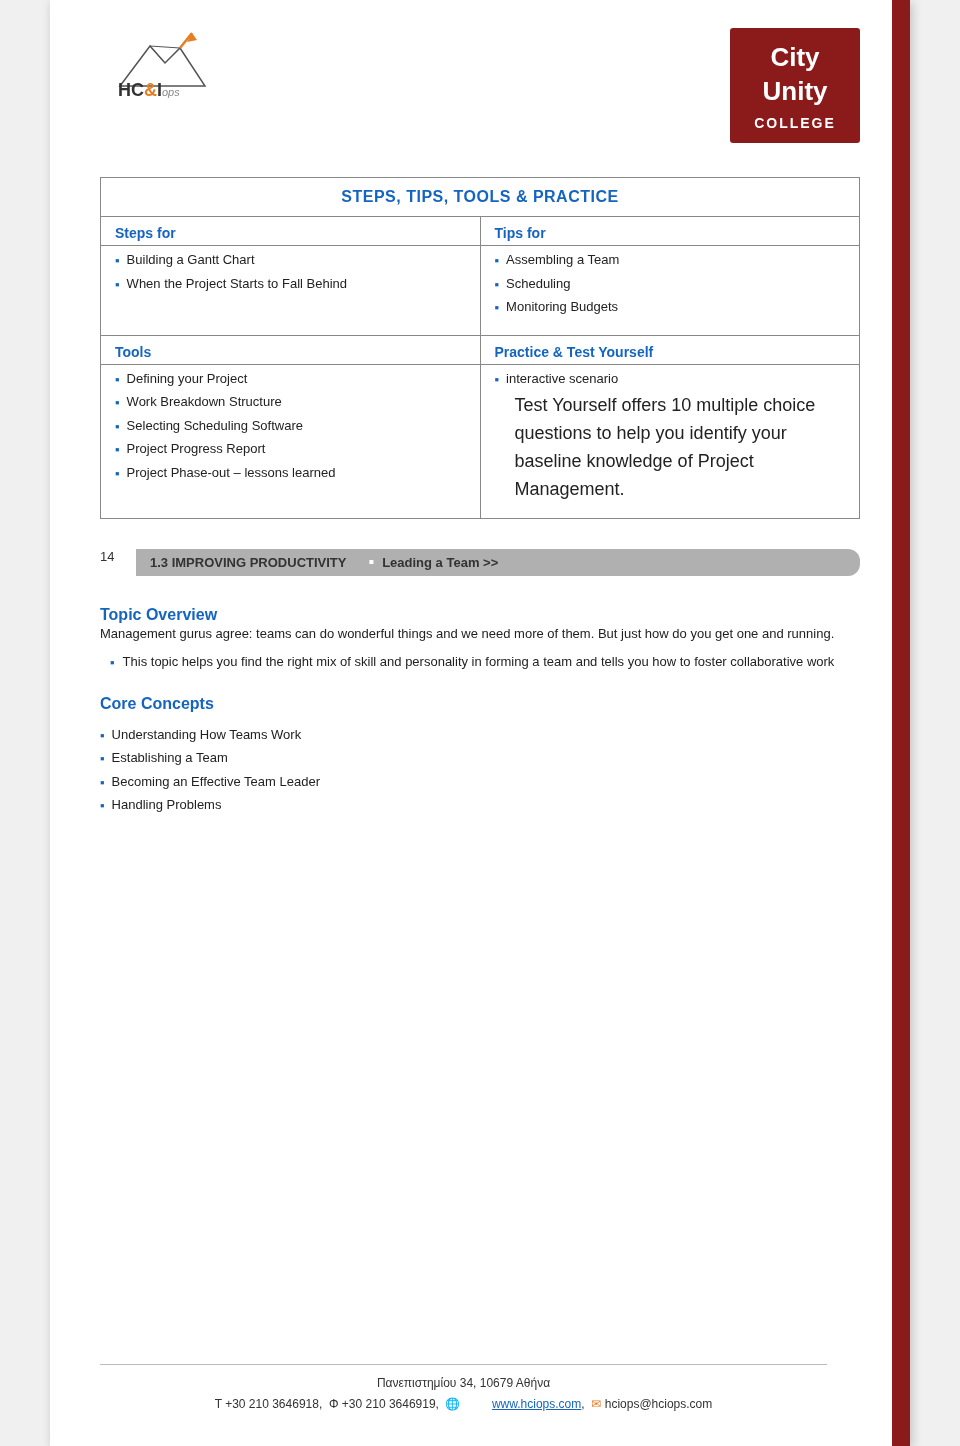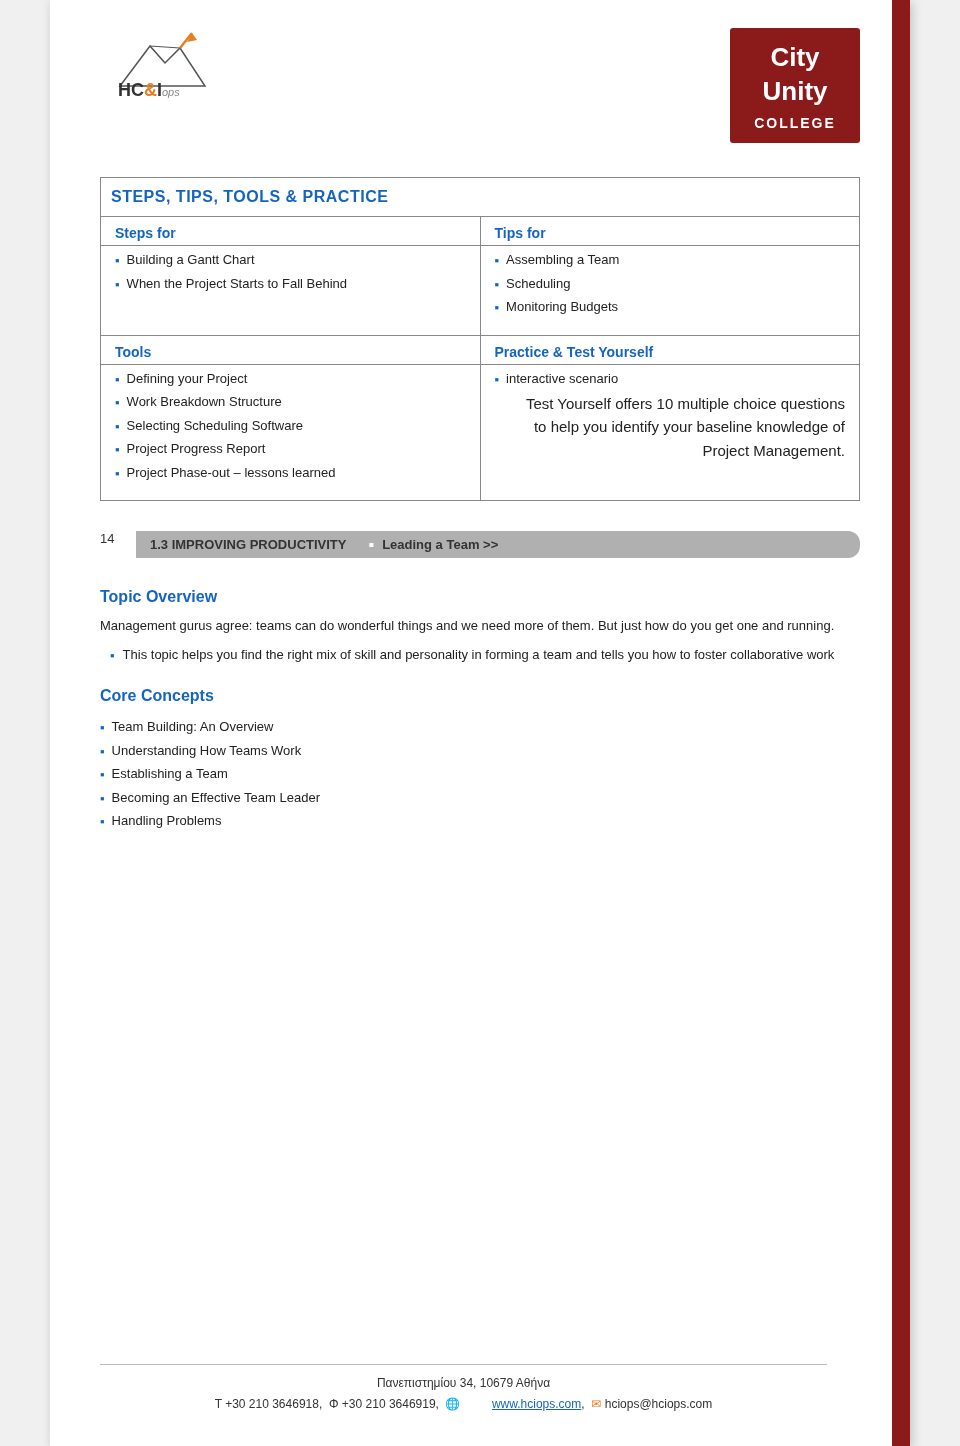--- a/index.html
+++ b/index.html
@@ -48,40 +48,39 @@
       border: 1.5px solid #888;
       margin-bottom: 30px;
     }
     .sttp-table th, .sttp-table td {
       border: 1.5px solid #888;
       padding: 8px 14px;
       vertical-align: top;
     }
     .sttp-title-row th {
       background: #fff;
-      text-align: left;
+      text-align: center;
       color: #1565c0;
       font-size: 16px;
       font-weight: bold;
       letter-spacing: 0.5px;
       padding: 10px;
       border-bottom: 1.5px solid #888;
     }
     .sttp-header-row td {
       color: #1565c0;
       font-size: 14px;
       font-weight: bold;
       background: #fff;
       padding: 8px 14px 4px 14px;
     }
     .sttp-content-row td {
       background: #fff;
       vertical-align: top;
       padding: 4px 14px 14px 14px;
-      text-align: right;
     }
     .bullet-list {
       list-style: none;
       padding: 0;
       margin: 0;
     }
     .bullet-list li {
       display: flex;
       align-items: flex-start;
       font-size: 13px;
@@ -140,21 +139,20 @@
       min-width: 36px;
       font-weight: normal;
       padding-right: 10px;
     }
 
     
     .topic-overview-title {
       color: #1565c0;
       font-size: 16px;
       font-weight: bold;
-      margin-bottom: 10px;
     }
     .topic-overview-text {
       font-size: 13px;
       color: #222;
       line-height: 1.6;
       margin-bottom: 8px;
     }
     .topic-bullet {
       display: flex;
       align-items: flex-start;
@@ -205,21 +203,21 @@
 
     
     .logo-hci-wrapper {
       display: flex;
       flex-direction: column;
       align-items: center;
     }
 
     
     .practice-text {
-      font-size: 15px;
+      font-size: 18px;
       color: #222;
       line-height: 1.55;
       margin-top: 2px;
     }
   </style>
 </head>
 <body>
 
 <div class="page">
 
@@ -345,23 +343,20 @@
     </div>
 
     <h2 class="topic-overview-title">Topic Overview</h2>
     <p class="topic-overview-text">Management gurus agree: teams can do wonderful things and we need more of them.  But just how do you get one and running.</p>
     <div class="topic-bullet">
       <span>This topic helps you find the right mix of skill and personality in forming a team and tells you how to foster collaborative work</span>
     </div>
 
     <h2 class="core-concepts-title">Core Concepts</h2>
     <ul class="bullet-list">
-      <li>
-          <span>Team Building: An Overview</span>
-        </li>
       <li>
           <span>Understanding How Teams Work</span>
         </li>
       <li>
           <span>Establishing a Team</span>
         </li>
       <li>
           <span>Becoming an Effective Team Leader</span>
         </li>
       <li>

